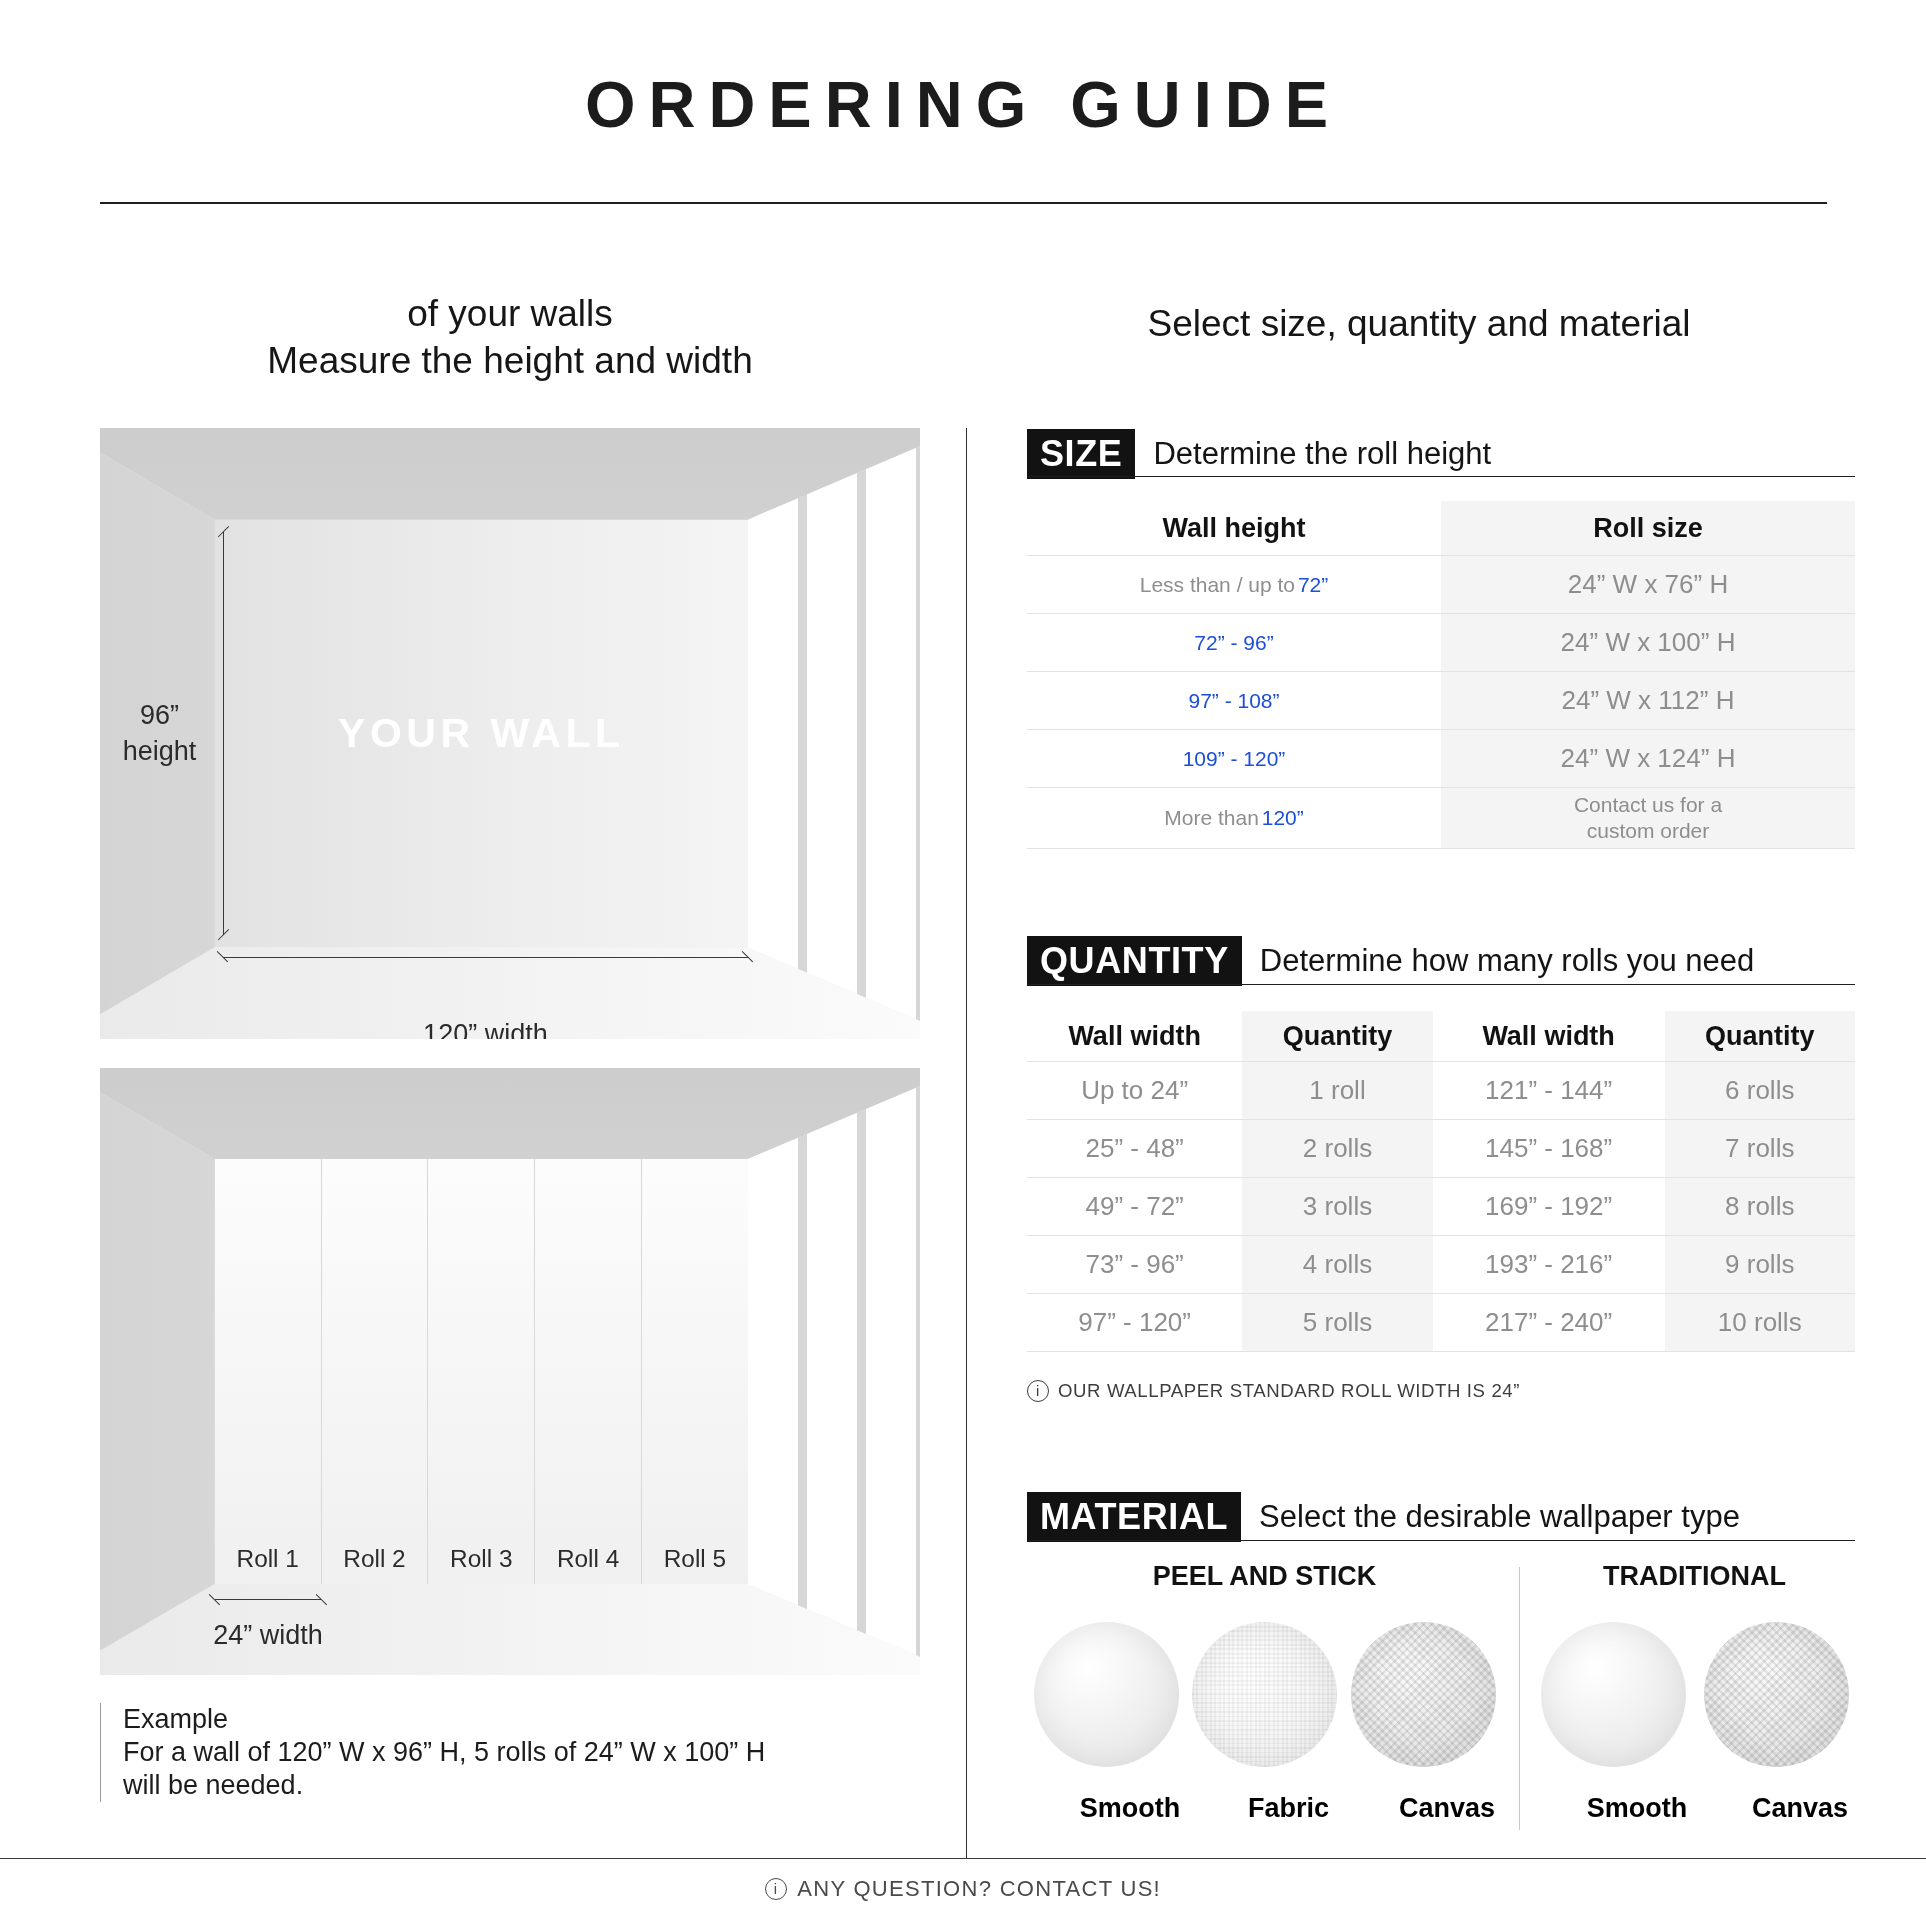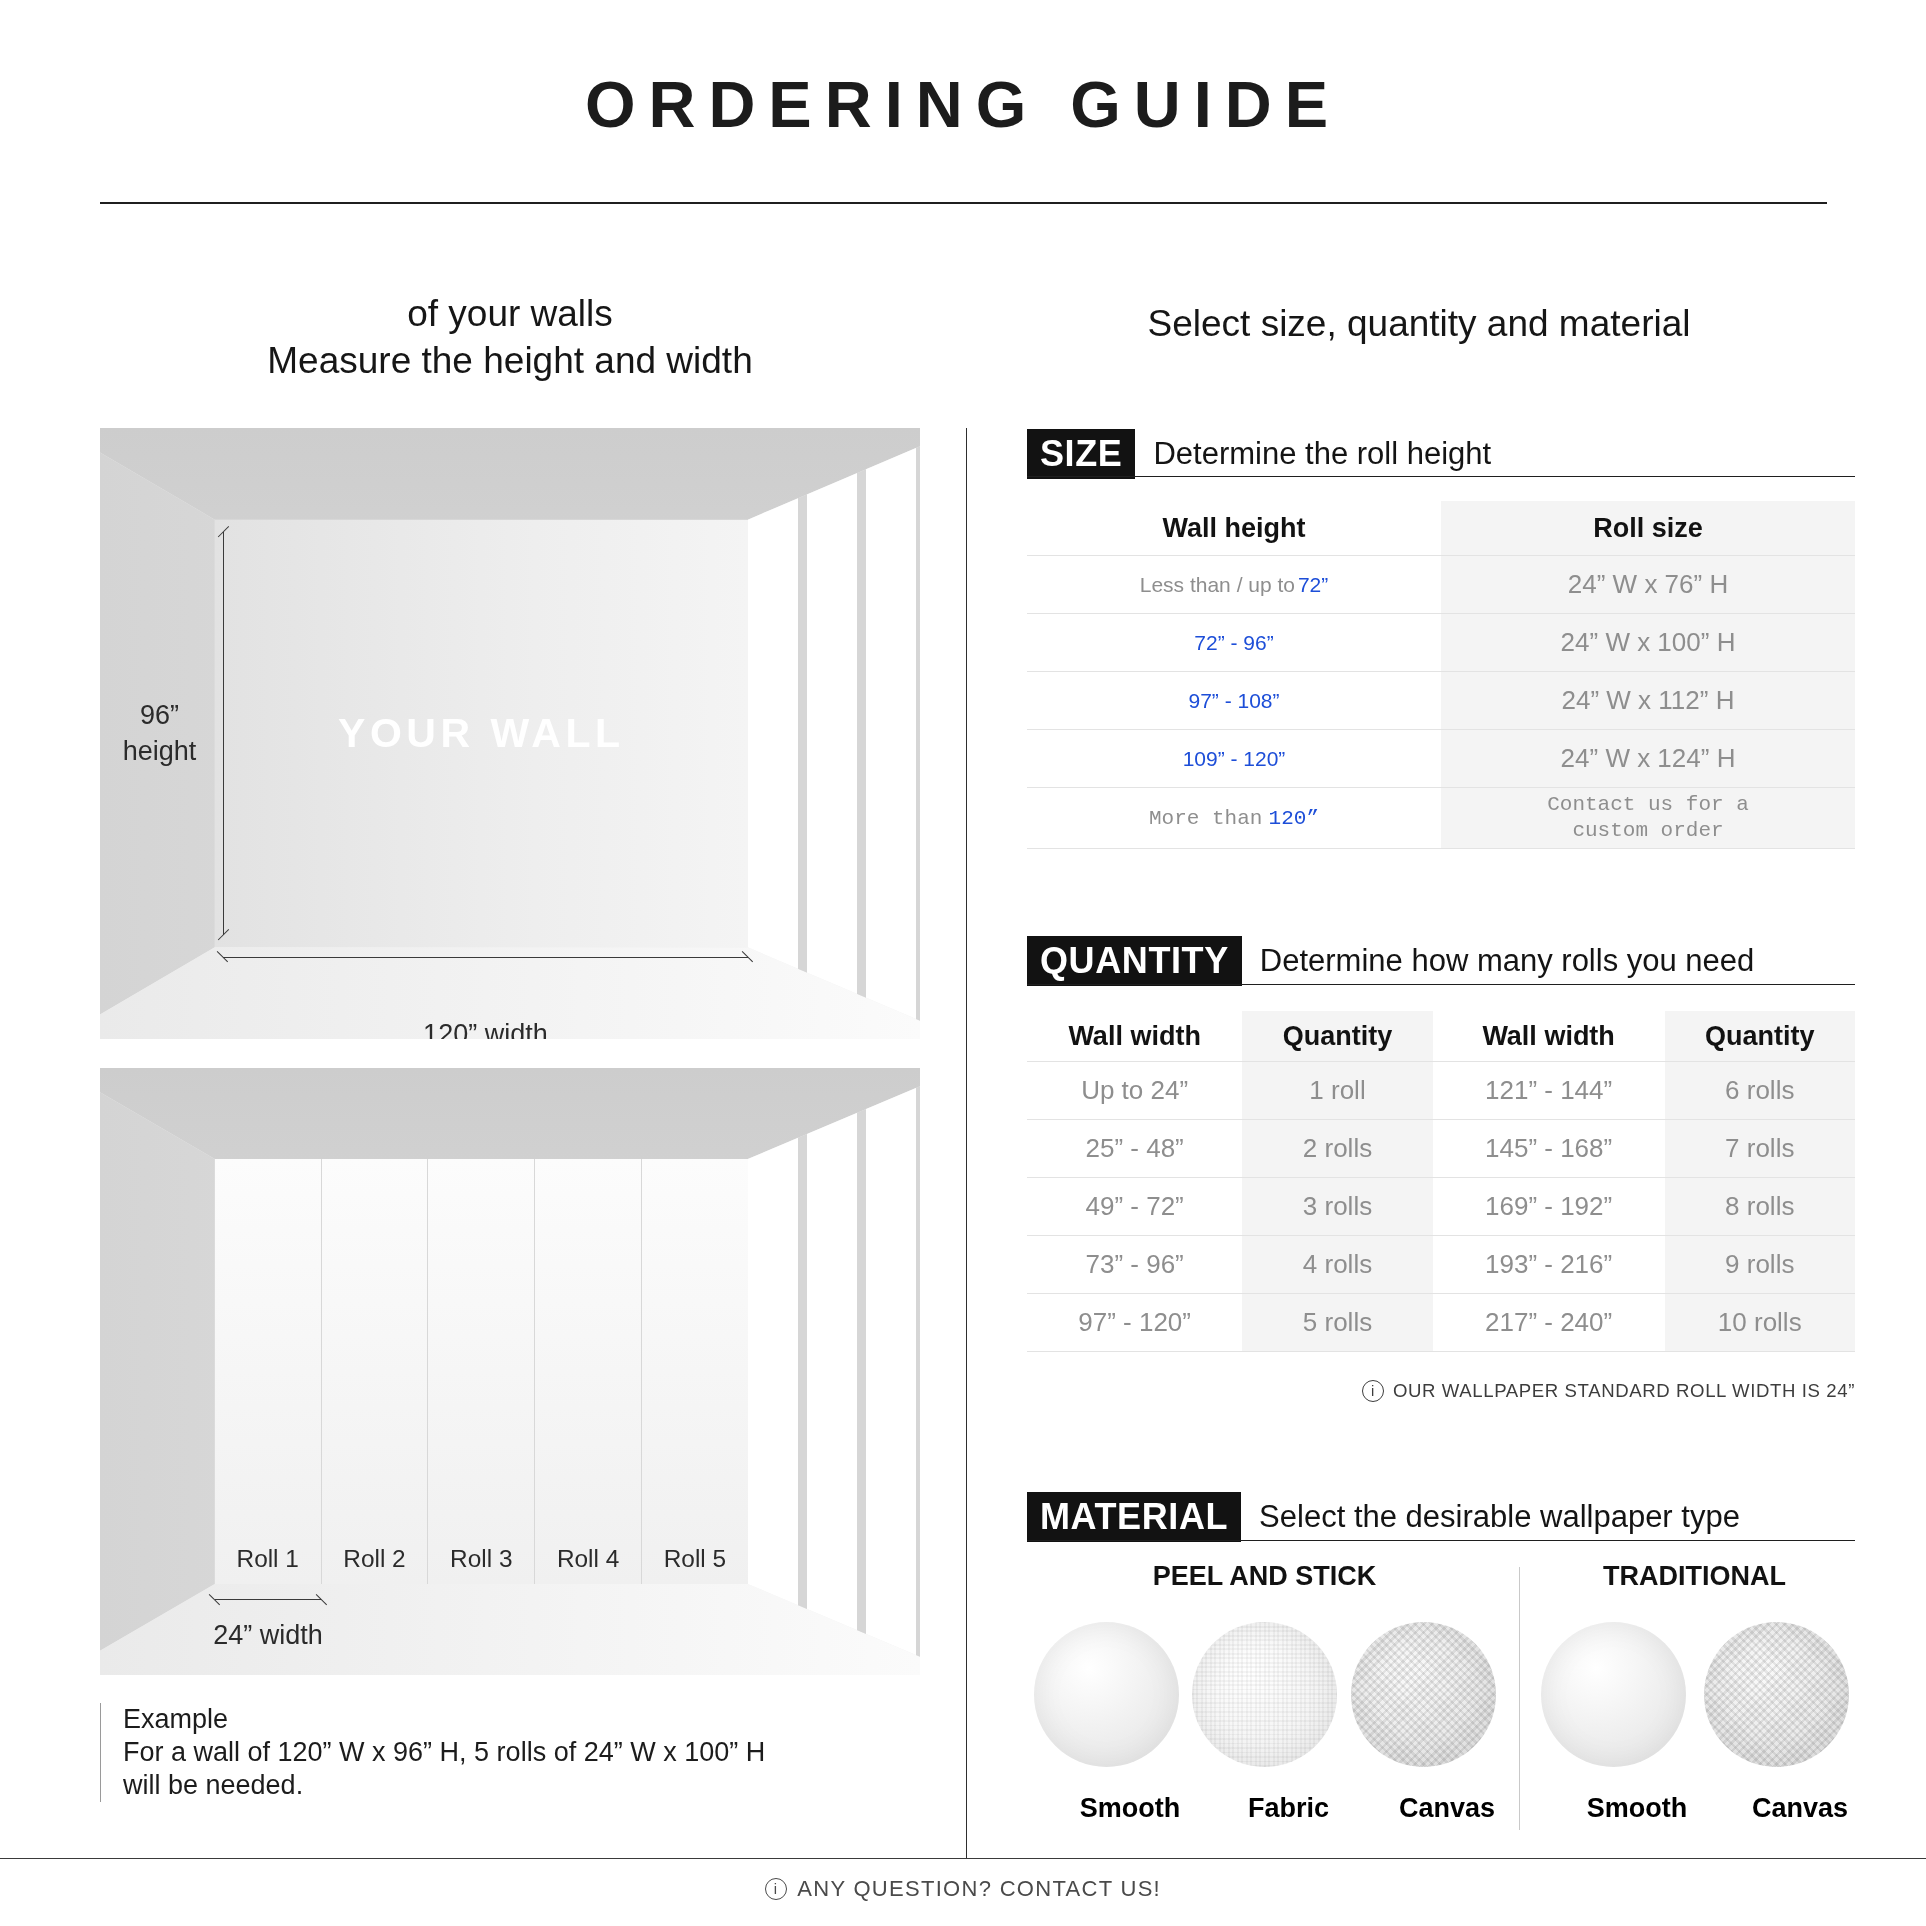--- a/index.html
+++ b/index.html
@@ -76,41 +76,41 @@
   .badge { background:#121212; color:#ffffff; font-size:36px; font-weight:700; line-height:1.1; padding:5.1px 13px; letter-spacing:0.6px; }
   .section-subtitle { font-size:31px; color:#141414; }
   .section-rule { position:absolute; left:1027px; width:828px; height:1.3px; background:#1f1f1f; }
   .size-rule { top:476px; } .qty-rule { top:984px; } .mat-rule { top:1540px; }
 
   
   .size-table { position:absolute; left:1027px; top:501px; width:828px; }
   .size-colbg { position:absolute; left:50%; top:0; width:50%; height:100%; background:#f4f4f4; }
   .st-row { position:relative; display:flex; align-items:center; height:58px; border-bottom:0.6px solid #e3e3e3; }
   .st-header { height:55px; font-weight:700; font-size:27px; color:#121212; }
-  .st-row5 { height:61px;font-family:Liberation Mono, monospace; }
+  .st-row5 { height:61px; }
   .st-cell { flex:1; text-align:center; }
   .wall-small { font-size:21px; color:#8e8e8e; }
   .wall-large { font-size:21px; color:#1d4ed8; }
   .roll-val { font-size:26px; color:#8e8e8e; }
   .roll-two { font-size:21px; line-height:1.25; color:#8e8e8e; }
   .roll-two span { display:block; }
 
   
   .qty-table { position:absolute; left:1027px; top:1011px; width:828px; }
   .qty-bg1 { position:absolute; left:26%; top:0; width:23%; height:100%; background:#f4f4f4; }
   .qty-bg2 { position:absolute; left:77%; top:0; width:23%; height:100%; background:#f4f4f4; }
   .qt-row { position:relative; display:flex; align-items:center; height:58px; border-bottom:0.6px solid #e3e3e3; }
   .qt-header { height:51px; font-weight:700; font-size:27px; color:#121212; }
   .qt-c1 { width:26%; text-align:center; }
   .qt-c2 { width:23%; text-align:center; }
   .qt-c3 { width:28%; text-align:center; }
   .qt-c4 { width:23%; text-align:center; }
   .qt-val { font-size:26px; color:#8e8e8e; }
 
-  .qty-note { position:absolute; left:1027px; top:1380px; width:828px; display:flex; justify-content:flex-end; align-items:center; gap:9px;
+  .qty-note { position:absolute; left:1027px; top:1380px; width:828px; display:flex; justify-content:flex-start; align-items:center; gap:9px;
     font-size:18.6px; letter-spacing:0.6px; color:#3d3d3d; }
   .info-icon { flex:0 0 auto; width:22px; height:22px; border:1.3px solid #3d3d3d; border-radius:50%;
     display:inline-flex; align-items:center; justify-content:center; font-size:14.8px; color:inherit; }
   .info-icon::before { content:"i"; }
 
   
   .mat-group { position:absolute; top:1561px; }
   .group-peel { left:1027px; width:475px; }
   .group-trad { left:1534px; width:321px; }
   .group-name { text-align:center; font-size:27px; font-weight:700; color:#121212; }

